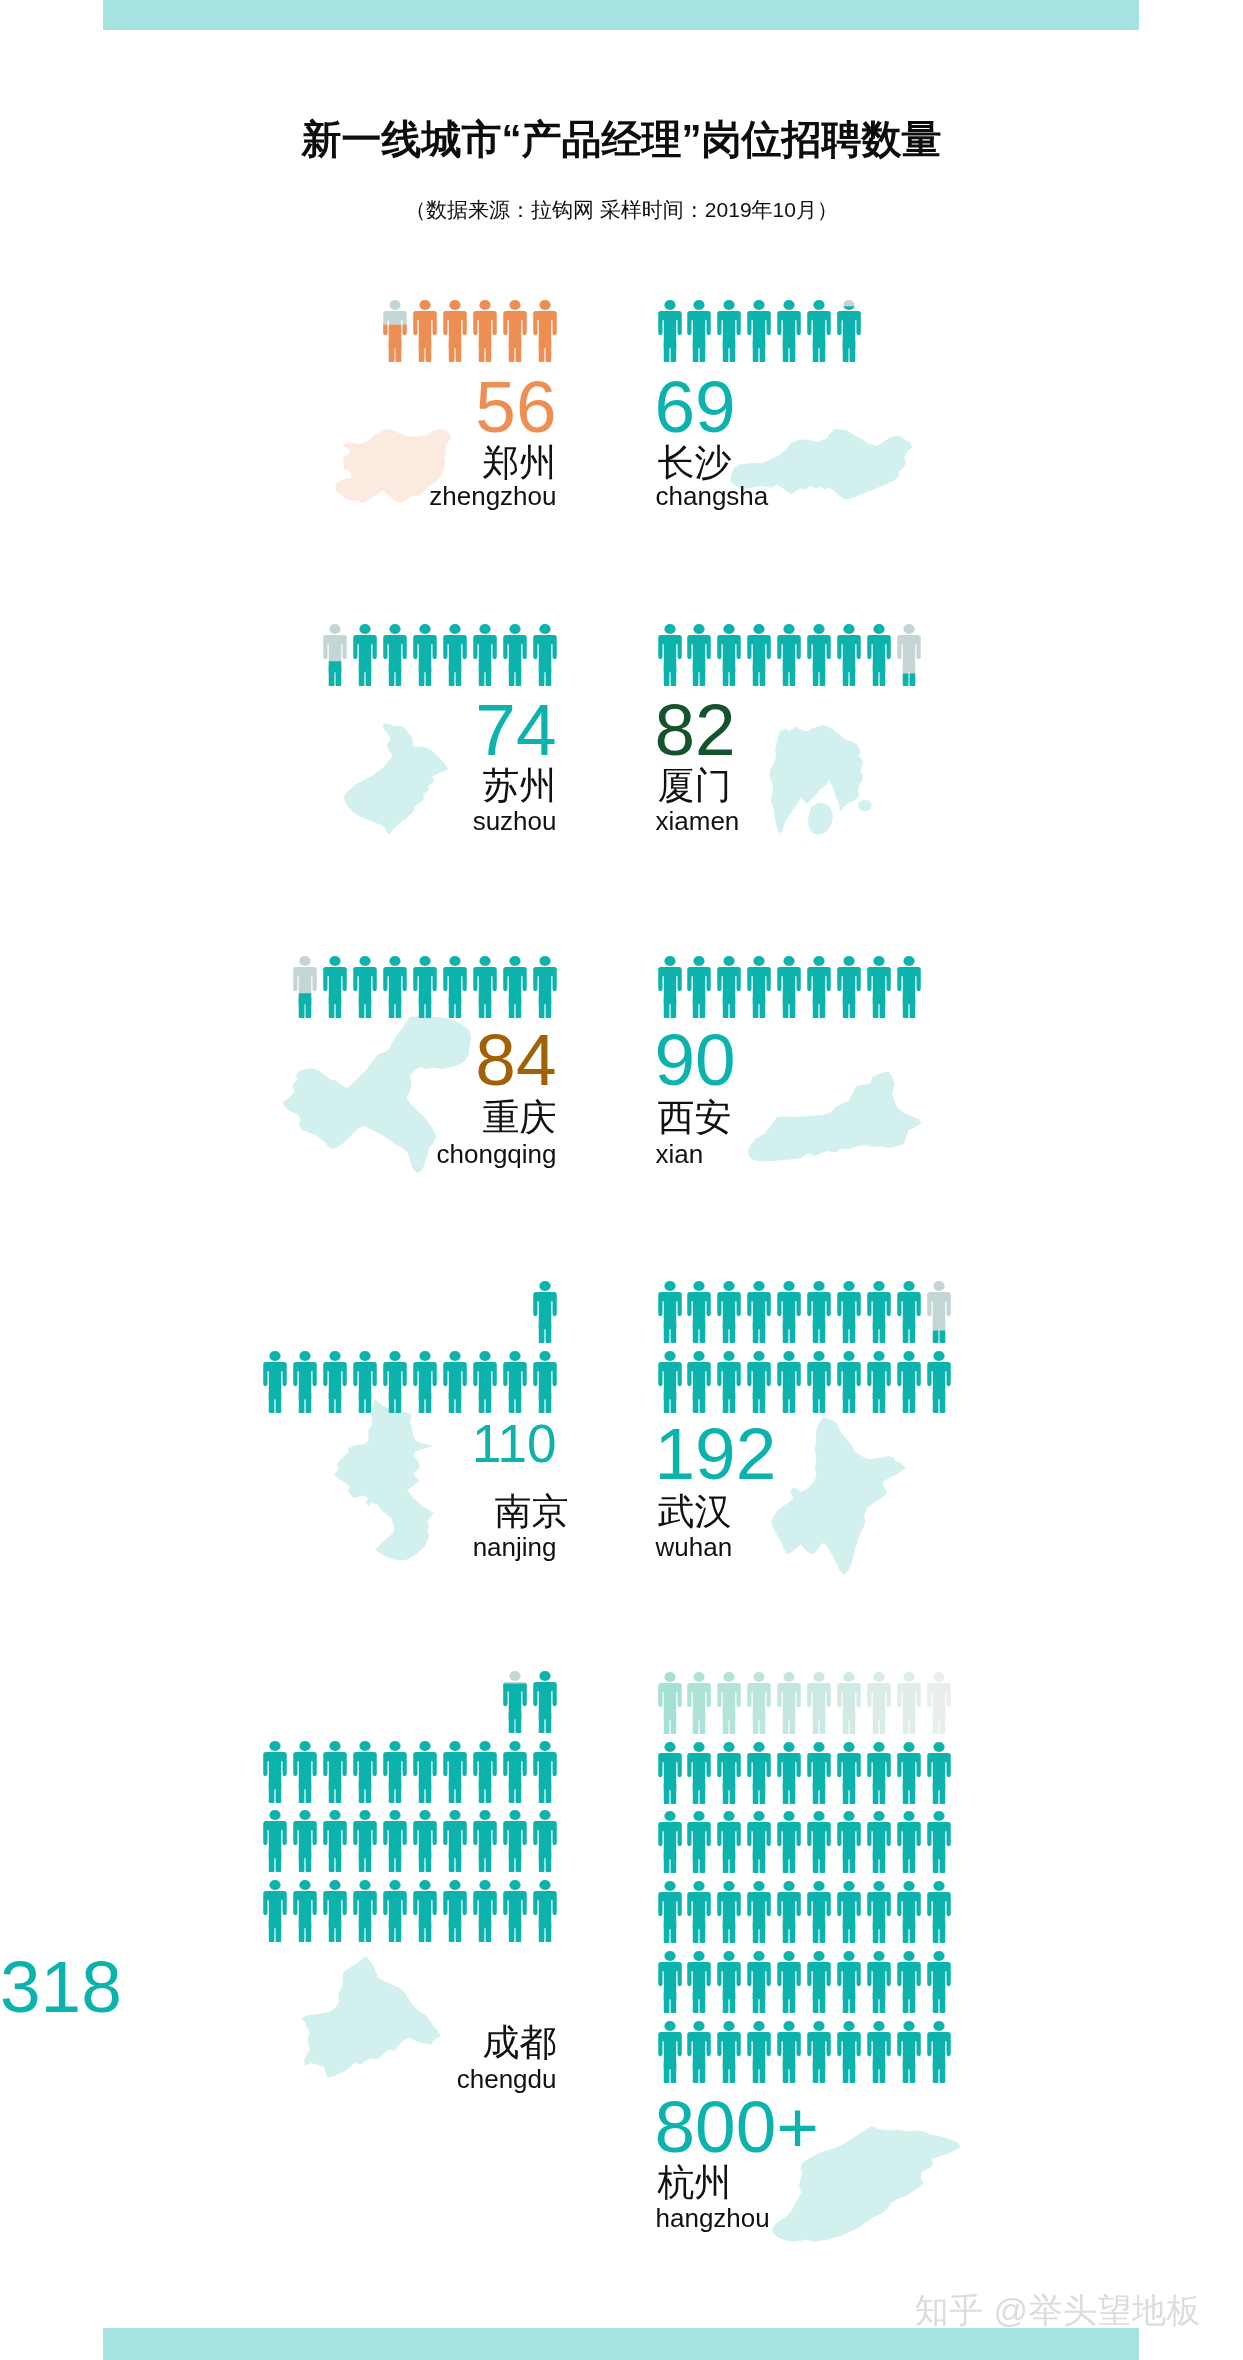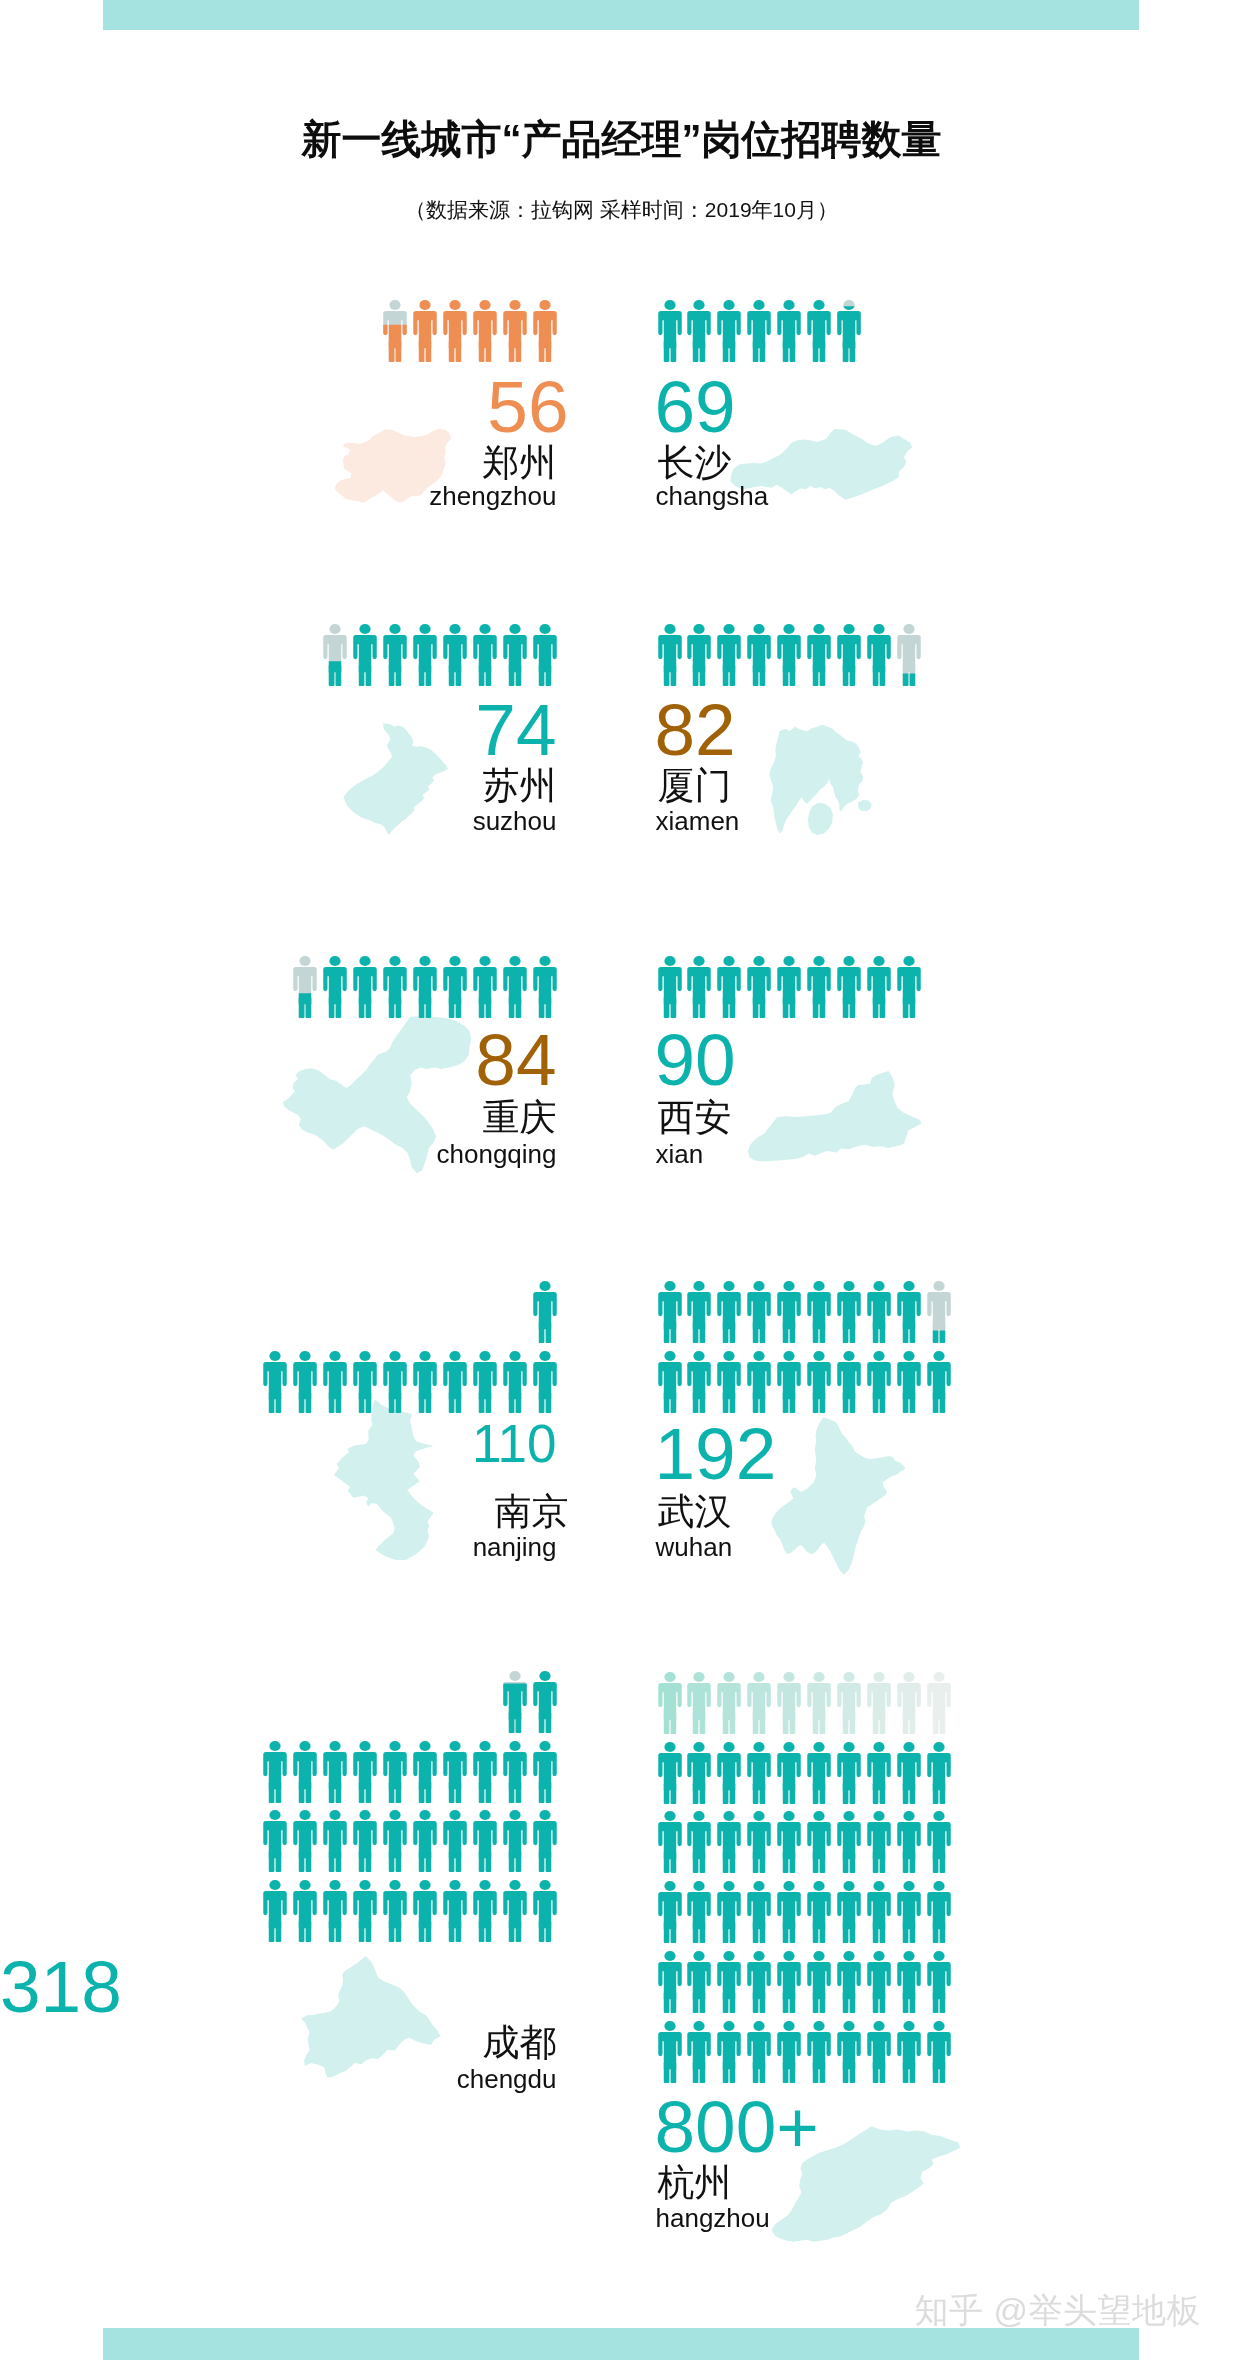--- a/index.html
+++ b/index.html
@@ -113,21 +113,21 @@
       </svg>
       <svg class="fig" viewBox="0 0 100 264" width="24" height="62" style="width: 24px; height: 62px; left: 532.5px; top: 300px;">
         <g>
           <ellipse cx="50" cy="21.5" rx="24" ry="21.5" fill="#EF8E53"></ellipse>
           <path d="M11,47 H89 A11,11 0 0 1 100,58 V141 A9,9 0 0 1 82,141 V86 H76.5 V205 H23.5 V86 H18 V141 A9,9 0 0 1 0,141 V58 A11,11 0 0 1 11,47 Z" fill="#EF8E53"></path>
           <rect x="23.5" y="175" width="24" height="89" rx="4.5" ry="4.5" fill="#EF8E53"></rect>
           <rect x="52.5" y="175" width="24" height="89" rx="4.5" ry="4.5" fill="#EF8E53"></rect>
         </g>
       </svg>
     </div>
-    <div class="num" style="color: rgb(239, 142, 83); font-size: 73px; top: 370px; left: 0px; width: 556.5px; text-align: right; padding-left: 12px;">56</div>
+    <div class="num" style="color: rgb(239, 142, 83); font-size: 73px; top: 370px; left: 0px; width: 556.5px; text-align: right;">56</div>
     <div class="cn" style="font-size: 37px; top: 444px; left: 0px; width: 556.5px; text-align: right;">郑州</div>
     <div class="en" style="font-size: 26px; top: 483px; left: 0px; width: 556.5px; text-align: right;">zhengzhou</div>
     <div class="grp">
       <svg class="fig" viewBox="0 0 100 264" width="24" height="62" style="width: 24px; height: 62px; left: 657.5px; top: 300px;">
         <g>
           <ellipse cx="50" cy="21.5" rx="24" ry="21.5" fill="#0BB3AC"></ellipse>
           <path d="M11,47 H89 A11,11 0 0 1 100,58 V141 A9,9 0 0 1 82,141 V86 H76.5 V205 H23.5 V86 H18 V141 A9,9 0 0 1 0,141 V58 A11,11 0 0 1 11,47 Z" fill="#0BB3AC"></path>
           <rect x="23.5" y="175" width="24" height="89" rx="4.5" ry="4.5" fill="#0BB3AC"></rect>
           <rect x="52.5" y="175" width="24" height="89" rx="4.5" ry="4.5" fill="#0BB3AC"></rect>
         </g>
@@ -353,21 +353,21 @@
           <rect x="52.5" y="175" width="24" height="89" rx="4.5" ry="4.5" fill="#C3D5D4"></rect>
         </g>
         <g clip-path="url(#cl3)">
           <ellipse cx="50" cy="21.5" rx="24" ry="21.5" fill="#0BB3AC"></ellipse>
           <path d="M11,47 H89 A11,11 0 0 1 100,58 V141 A9,9 0 0 1 82,141 V86 H76.5 V205 H23.5 V86 H18 V141 A9,9 0 0 1 0,141 V58 A11,11 0 0 1 11,47 Z" fill="#0BB3AC"></path>
           <rect x="23.5" y="175" width="24" height="89" rx="4.5" ry="4.5" fill="#0BB3AC"></rect>
           <rect x="52.5" y="175" width="24" height="89" rx="4.5" ry="4.5" fill="#0BB3AC"></rect>
         </g>
       </svg>
     </div>
-    <div class="num" style="color: #a16207; font-size: 73px; top: 692.5px; left: 654.5px;">82</div>
+    <div class="num" style="color: #14532d; font-size: 73px; top: 692.5px; left: 654.5px;">82</div>
     <div class="cn" style="font-size: 37px; top: 767px; left: 657.5px;">厦门</div>
     <div class="en" style="font-size: 26px; top: 808px; left: 655.5px;">xiamen</div>
     <div class="grp">
       <svg class="fig" viewBox="0 0 100 264" width="24" height="62" style="width: 24px; height: 62px; left: 293.3px; top: 956px;">
         <defs>
           <clipPath id="cl4">
             <rect x="-5" y="158.4" width="110" height="105.6"></rect>
           </clipPath>
         </defs>
         <g>

